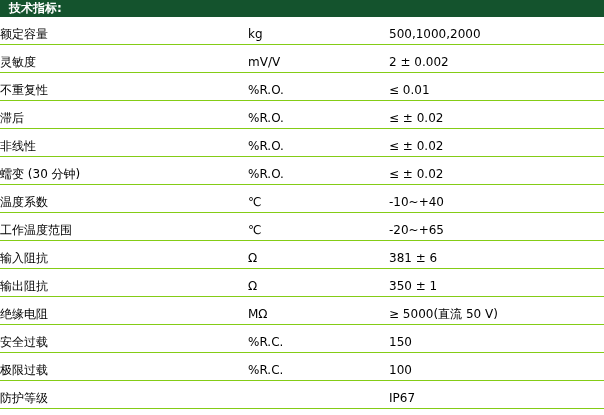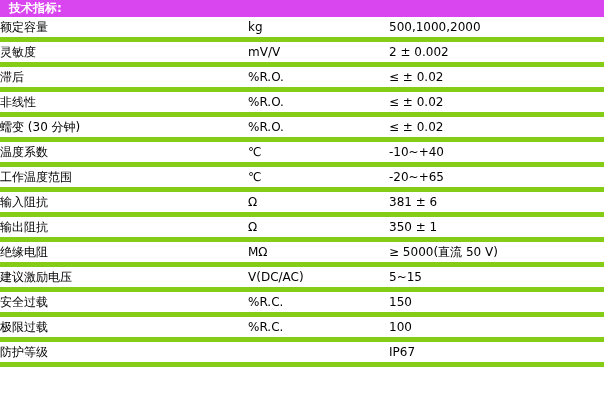--- a/index.html
+++ b/index.html
@@ -17,44 +17,44 @@
   }
   .sheet {
     position: relative;
     width: 604px;
     height: 415px;
     box-sizing: border-box;
   }
   .title-bar {
     position: relative;
     height: 17px;
-    background: #d946ef;
+    background: #14532d;
     display: flex;
     align-items: center;
     box-sizing: border-box;
   }
   .title-text {
     color: #ffffff;
     font-weight: bold;
     font-size: 12px;
     padding-left: 9px;
     line-height: 17px;
     letter-spacing: 0px;
     white-space: nowrap;
   }
   table.spec {
     width: 604px;
     border-collapse: collapse;
     table-layout: fixed;
   }
   table.spec td {
-    border-bottom: 5px solid #84cc16;
+    border-bottom: 1px solid #84cc16;
     font-size: 12px;
     line-height: 14px;
-    padding: 3px 0 3px 0;
+    padding: 10px 0 3px 0;
     vertical-align: middle;
     white-space: nowrap;
     overflow: hidden;
   }
   td.c-name {
     width: 248px;
     padding-left: 9px;
     box-sizing: border-box;
   }
   td.c-unit {
@@ -78,20 +78,25 @@
     <tbody>
         <tr>
           <td class="c-name">额定容量</td>
           <td class="c-unit">kg</td>
           <td class="c-value">500,1000,2000</td>
         </tr>
         <tr>
           <td class="c-name">灵敏度</td>
           <td class="c-unit">mV/V</td>
           <td class="c-value">2 ± 0.002</td>
+        </tr>
+        <tr>
+          <td class="c-name">不重复性</td>
+          <td class="c-unit">%R.O.</td>
+          <td class="c-value">≤ 0.01</td>
         </tr>
         <tr>
           <td class="c-name">滞后</td>
           <td class="c-unit">%R.O.</td>
           <td class="c-value">≤ ± 0.02</td>
         </tr>
         <tr>
           <td class="c-name">非线性</td>
           <td class="c-unit">%R.O.</td>
           <td class="c-value">≤ ± 0.02</td>
@@ -120,25 +125,20 @@
           <td class="c-name">输出阻抗</td>
           <td class="c-unit">Ω</td>
           <td class="c-value">350 ± 1</td>
         </tr>
         <tr>
           <td class="c-name">绝缘电阻</td>
           <td class="c-unit">MΩ</td>
           <td class="c-value">≥ 5000(直流 50 V)</td>
         </tr>
         <tr>
-          <td class="c-name">建议激励电压</td>
-          <td class="c-unit">V(DC/AC)</td>
-          <td class="c-value">5~15</td>
-        </tr>
-        <tr>
           <td class="c-name">安全过载</td>
           <td class="c-unit">%R.C.</td>
           <td class="c-value">150</td>
         </tr>
         <tr>
           <td class="c-name">极限过载</td>
           <td class="c-unit">%R.C.</td>
           <td class="c-value">100</td>
         </tr>
         <tr>

